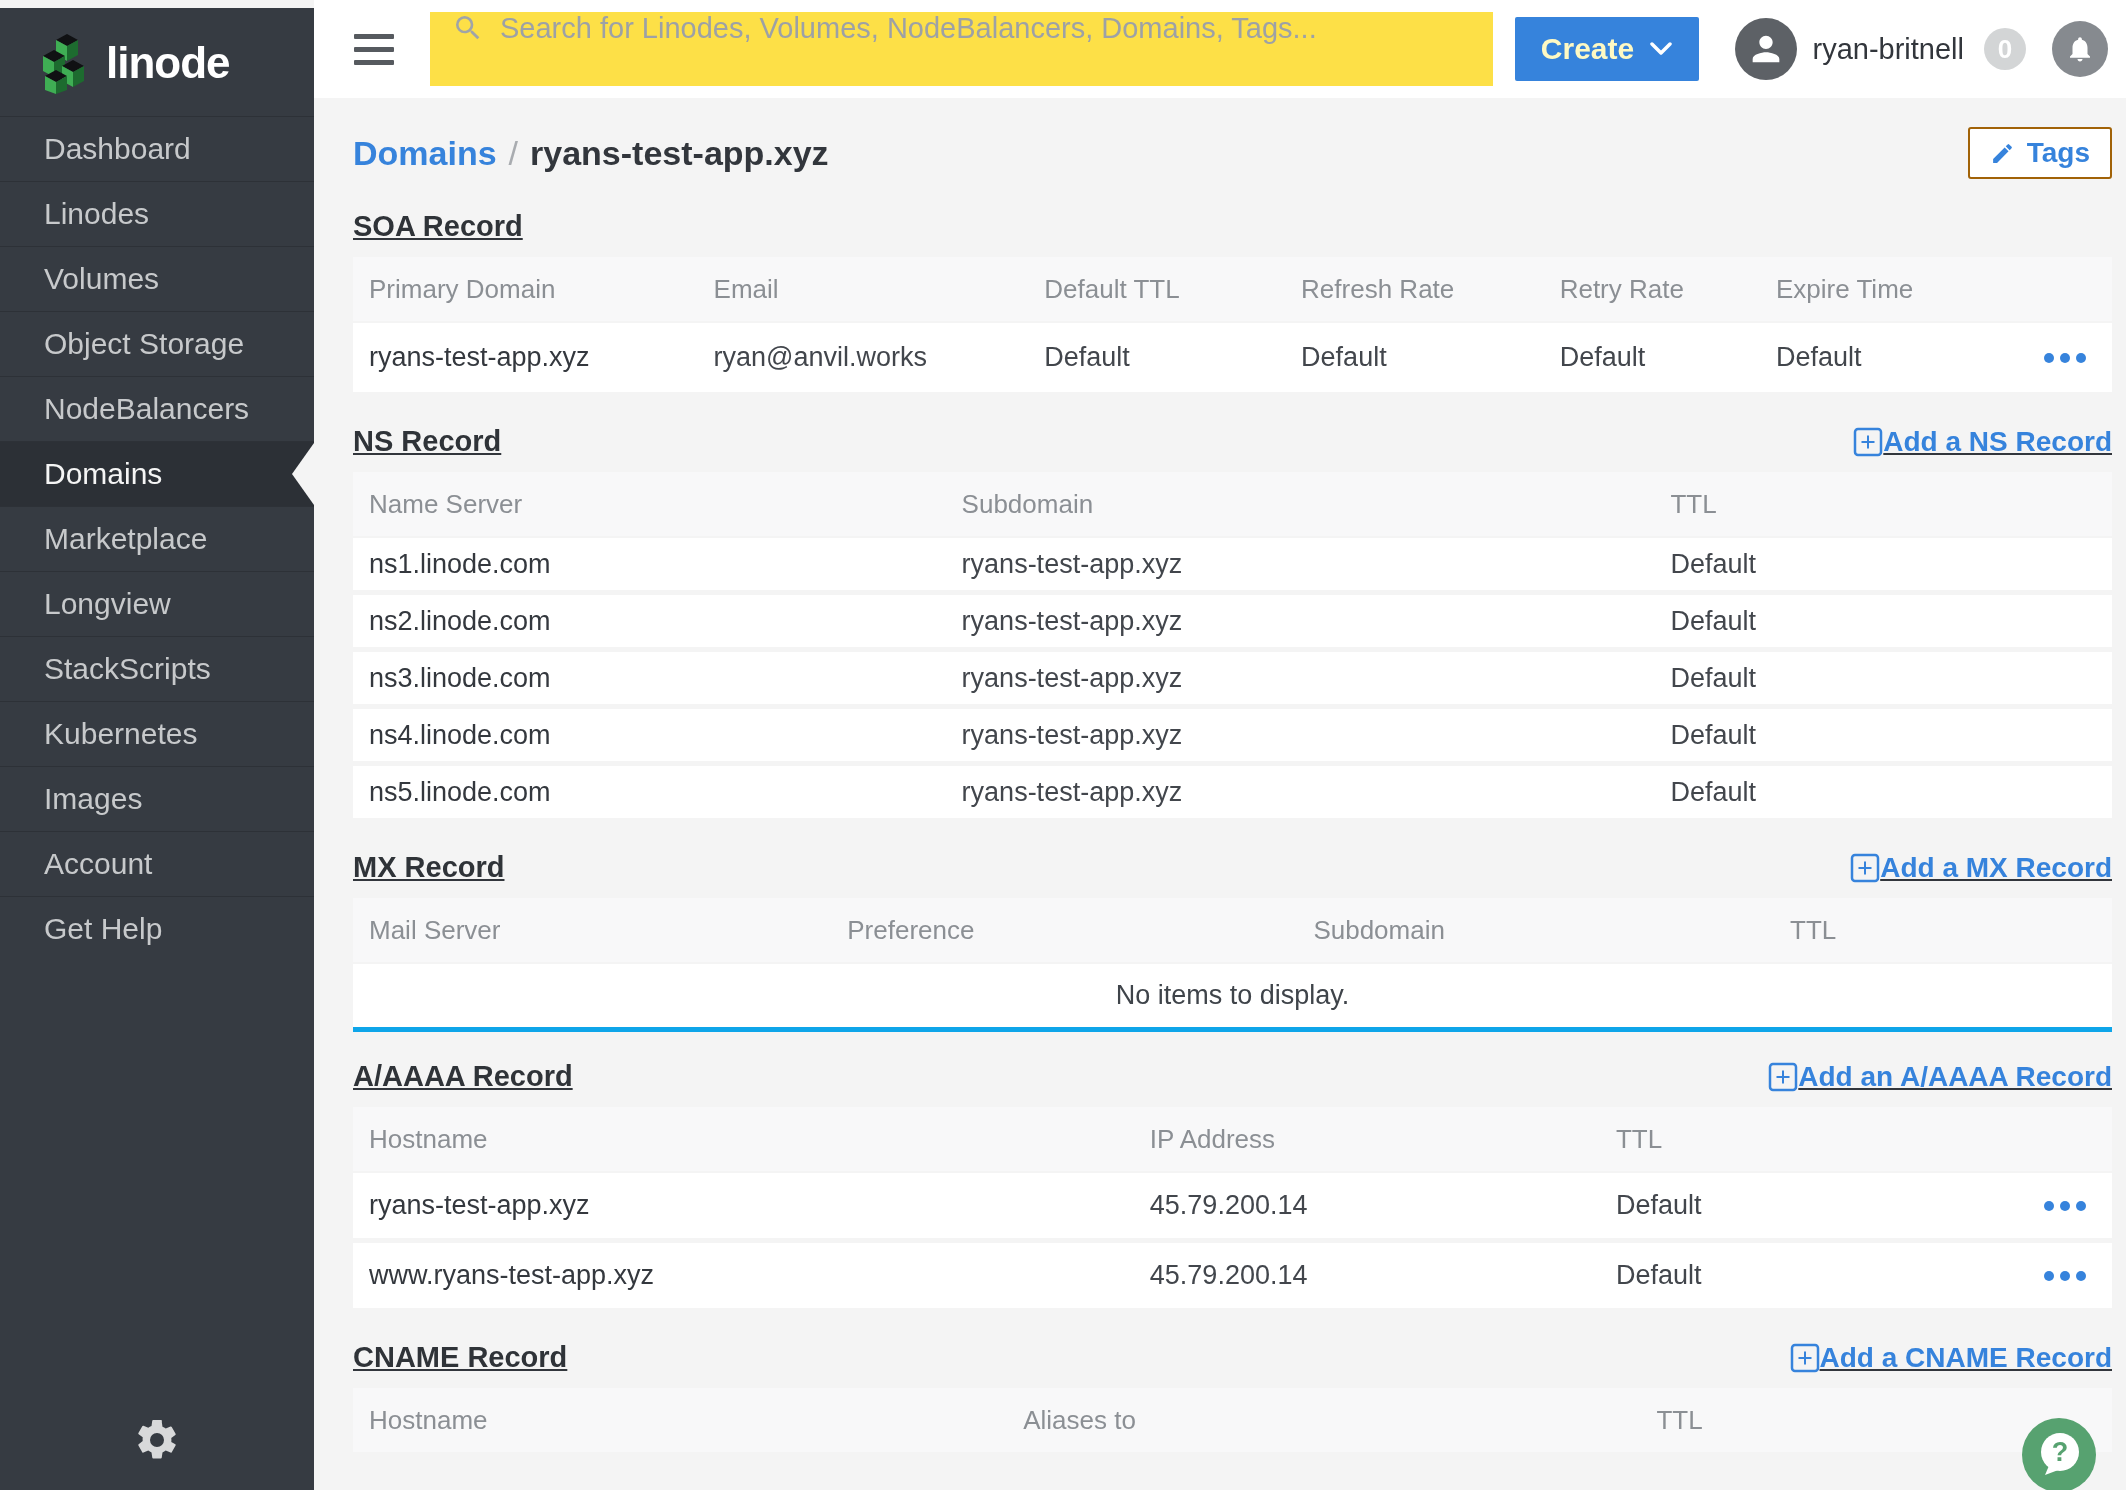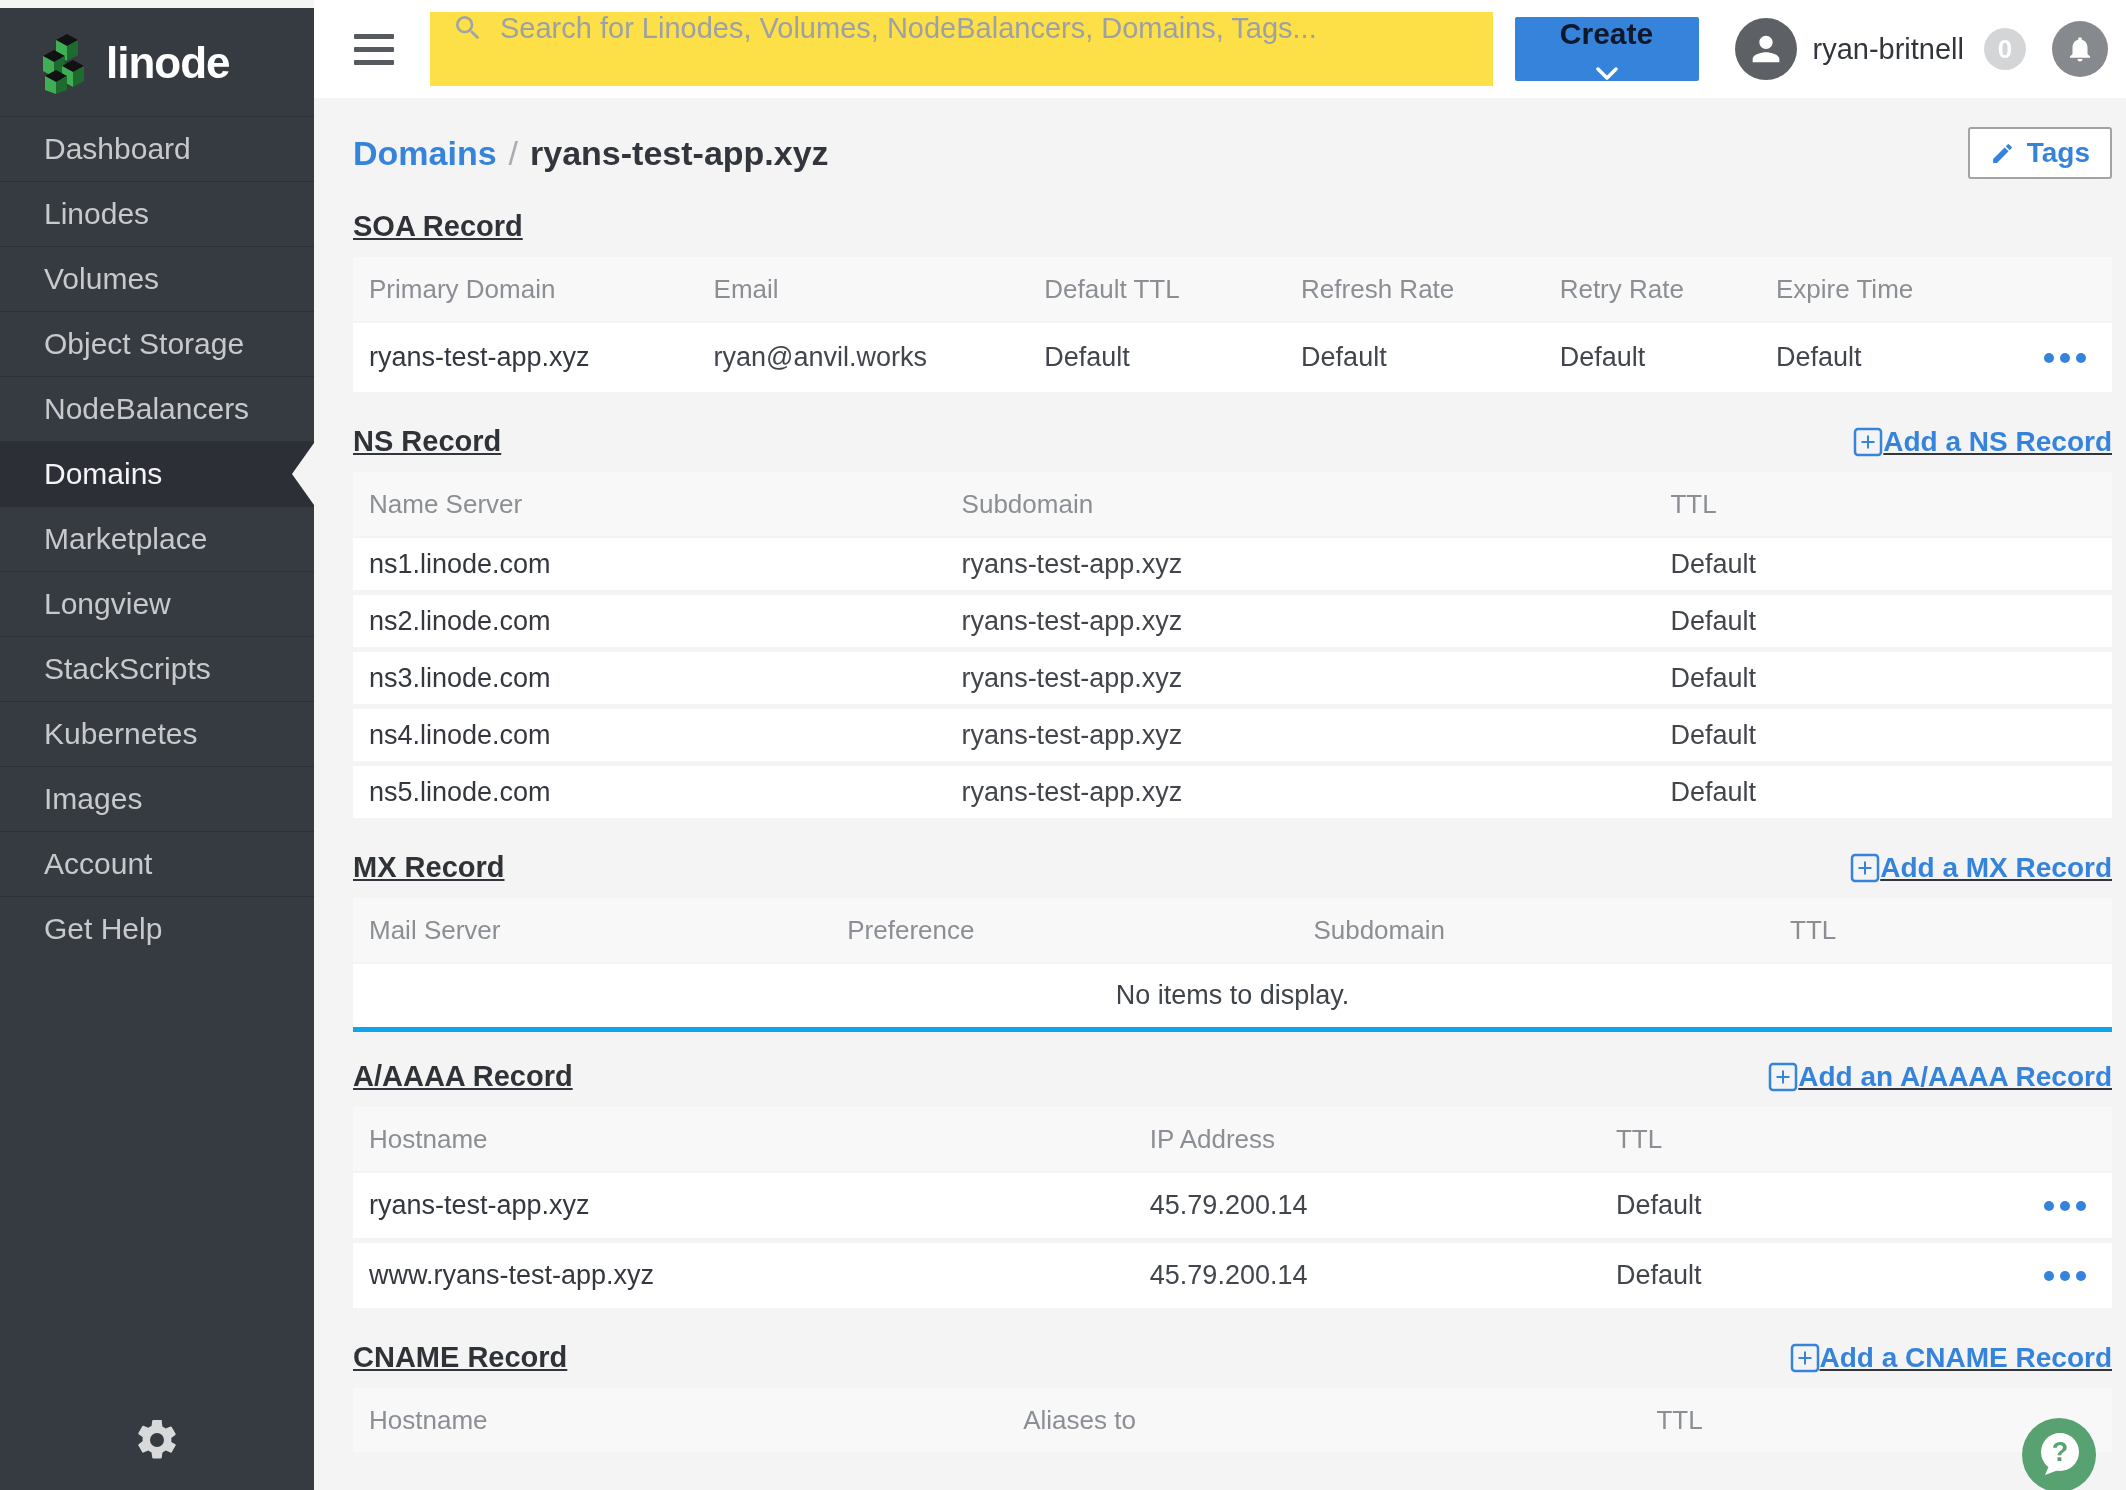--- a/index.html
+++ b/index.html
@@ -42,23 +42,23 @@
     margin-left:36px; flex:1; height:74px; background:#fde047;
     display:flex; align-items:flex-start; padding:0 22px; gap:16px;
   }
   .searchbox input {
     flex:1; border:none; outline:none; background:transparent;
     font-family:"Liberation Sans", sans-serif; font-size:29px; color:#5d6167;
   }
   .searchbox input::placeholder { color:#9da1a6; opacity:1; }
   .create-btn {
     margin-left:22px; width:184px; height:64px; background:#3683DC; border:none;
-    border-radius:2px; color:#0f172a; font-size:30px; font-weight:600;
+    border-radius:2px; color:#fef9c3; font-size:30px; font-weight:600;
     font-family:"Liberation Sans", sans-serif;
-    display:flex; align-items:center; justify-content:center; gap:16px; cursor:pointer;flex-direction:column;
+    display:flex; align-items:center; justify-content:center; gap:16px; cursor:pointer;
   }
   .avatar {
     margin-left:36px; width:62px; height:62px; border-radius:50%; background:#5d6166;
     display:flex; align-items:center; justify-content:center; flex:0 0 auto; cursor:pointer;
   }
   .username { margin-left:16px; font-size:29px; color:#32363c; white-space:nowrap; }
   .notif-badge {
     margin-left:20px; width:42px; height:42px; border-radius:50%; background:#d3d5d6;
     color:#fff; font-size:26px; font-weight:700;
     display:flex; align-items:center; justify-content:center; cursor:pointer;
@@ -67,21 +67,21 @@
     margin:0 18px 0 26px; width:56px; height:56px; border-radius:50%; background:#868a8f;
     display:flex; align-items:center; justify-content:center; cursor:pointer; flex:0 0 auto;
   }
   
   .content { position:absolute; left:314px; top:98px; right:0; bottom:0; padding:0 14px 0 39px; overflow:hidden; }
   .page-head { display:flex; justify-content:space-between; align-items:center; margin-top:26px; height:58px; }
   .breadcrumb { font-size:34px; font-weight:600; color:#32363c; display:flex; align-items:baseline; }
   .breadcrumb .parent { color:#3683DC; cursor:pointer; }
   .breadcrumb .sep { color:#a9acb0; font-weight:400; margin:0 12px; }
   .tags-btn {
-    height:52px; padding:0 20px; background:#fff; border:2px solid #a3a3a3; border-radius:3px;
+    height:52px; padding:0 20px; background:#fff; border:2px solid #a16207; border-radius:3px;
     color:#3683DC; font-size:28px; font-weight:600; font-family:"Liberation Sans", sans-serif;
     display:flex; align-items:center; gap:12px; cursor:pointer;
   }
   .section-head { display:flex; justify-content:space-between; align-items:center; margin:28px 0 14px;text-decoration:underline; }
   .section-title { font-size:29px; font-weight:700; color:#2f3338; }
   .add-link { display:flex; align-items:center; gap:0; color:#3683DC; font-size:28px; font-weight:600; cursor:pointer;padding-left:32px; }
   .thead {
     display:grid; height:64px; align-items:center; background:#f8f8f9;
     font-size:26px; color:#8b8f94; margin-bottom:2px;
   }

